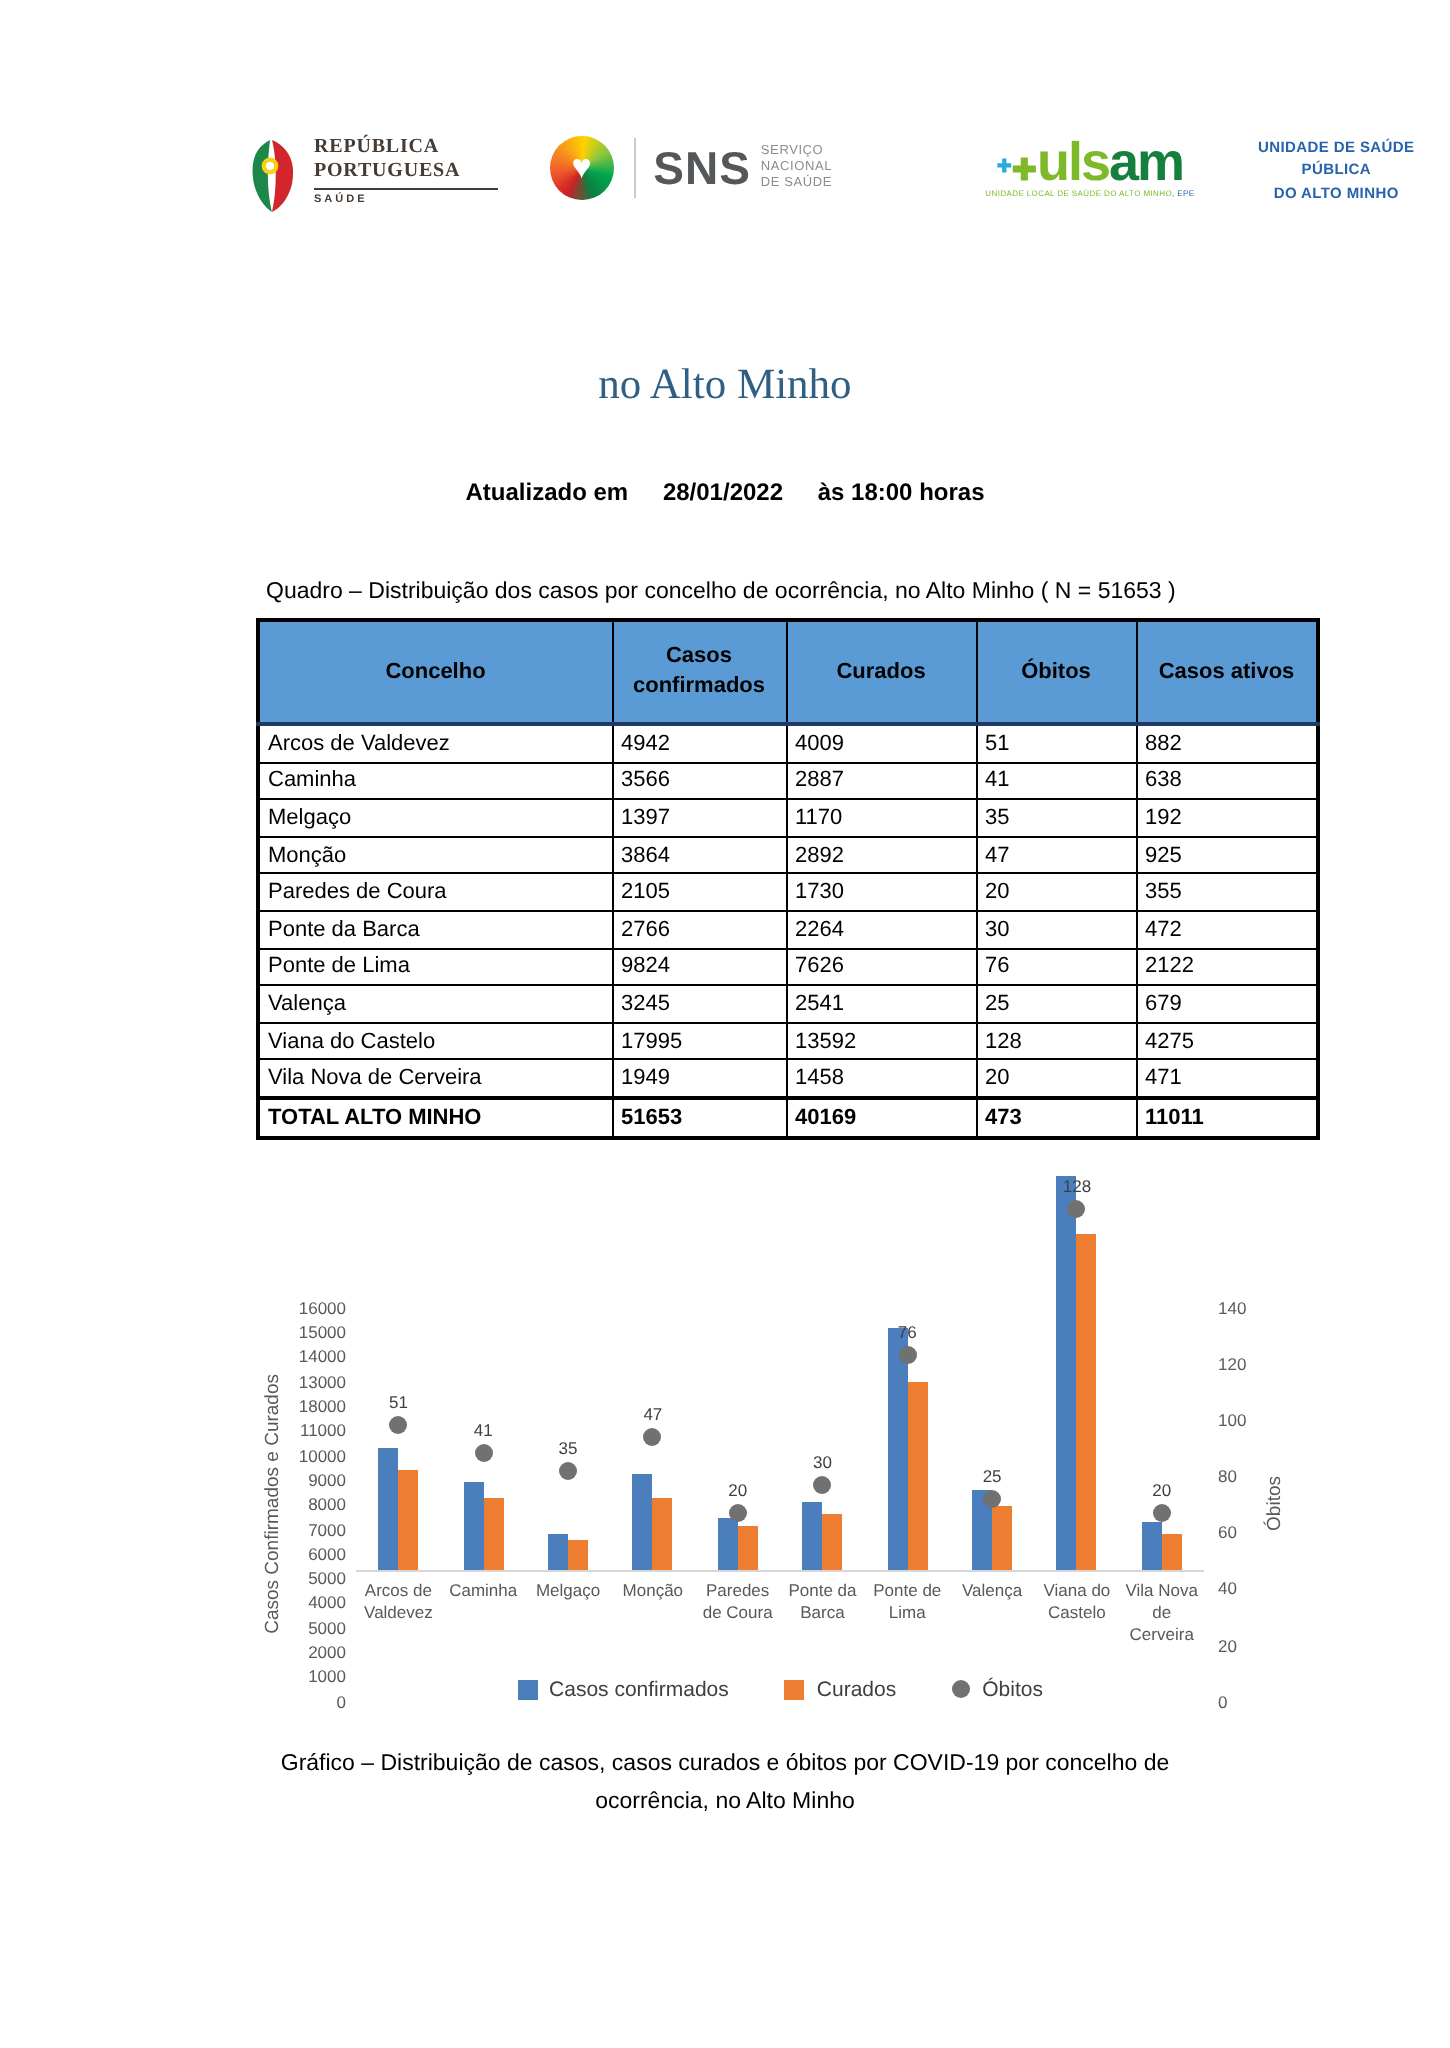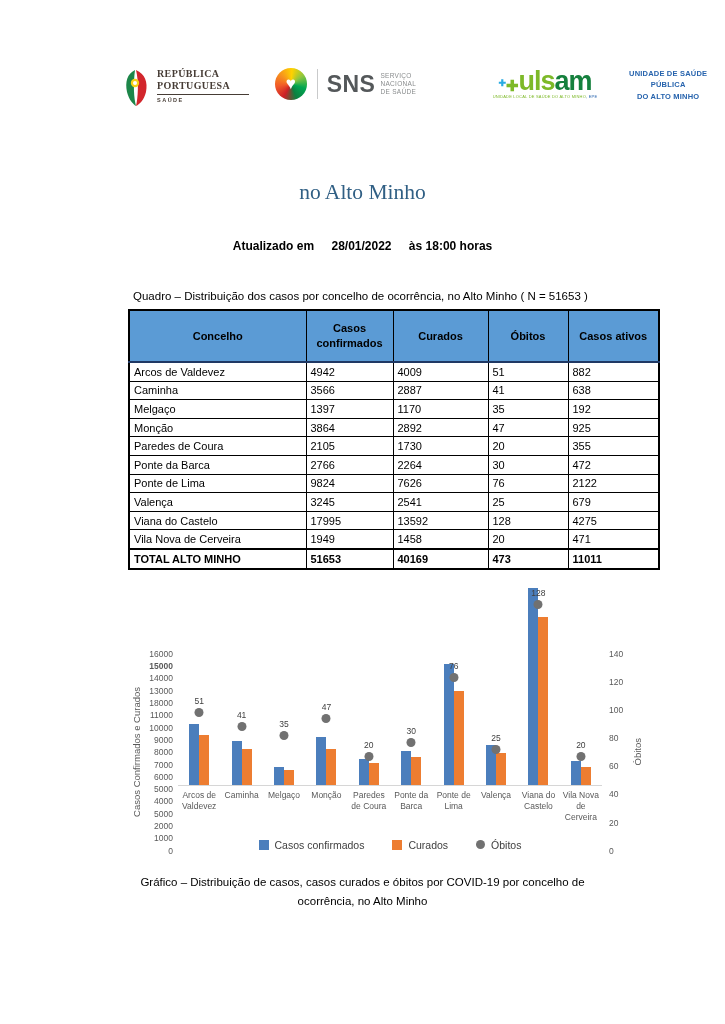--- a/index.html
+++ b/index.html
@@ -235,21 +235,21 @@
     </tbody>
 </table>
 
 <div class="chart-wrap">
   <div class="chart-grid">
     <div class="y-title">
         <span>Casos Confirmados e Curados</span>
       </div>
     <div class="y-ticks left">
         <span style="bottom: calc(100% - 4.5px);">16000</span>
-        <span style="bottom: calc(93.75% - 4.5px); font-weight: bold;">15000</span>
+        <span style="bottom: calc(93.75% - 4.5px);">15000</span>
         <span style="bottom: calc(87.5% - 4.5px);">14000</span>
         <span style="bottom: calc(81.25% - 4.5px); margin-top: 20px;">13000</span>
         <span style="bottom: calc(75% - 4.5px);">18000</span>
         <span style="bottom: calc(68.75% - 4.5px);">11000</span>
         <span style="bottom: calc(62.5% - 4.5px);">10000</span>
         <span style="bottom: calc(56.25% - 4.5px);">9000</span>
         <span style="bottom: calc(50% - 4.5px);">8000</span>
         <span style="bottom: calc(43.75% - 4.5px);">7000</span>
         <span style="bottom: calc(37.5% - 4.5px);">6000</span>
         <span style="bottom: calc(31.25% - 4.5px);">5000</span>

